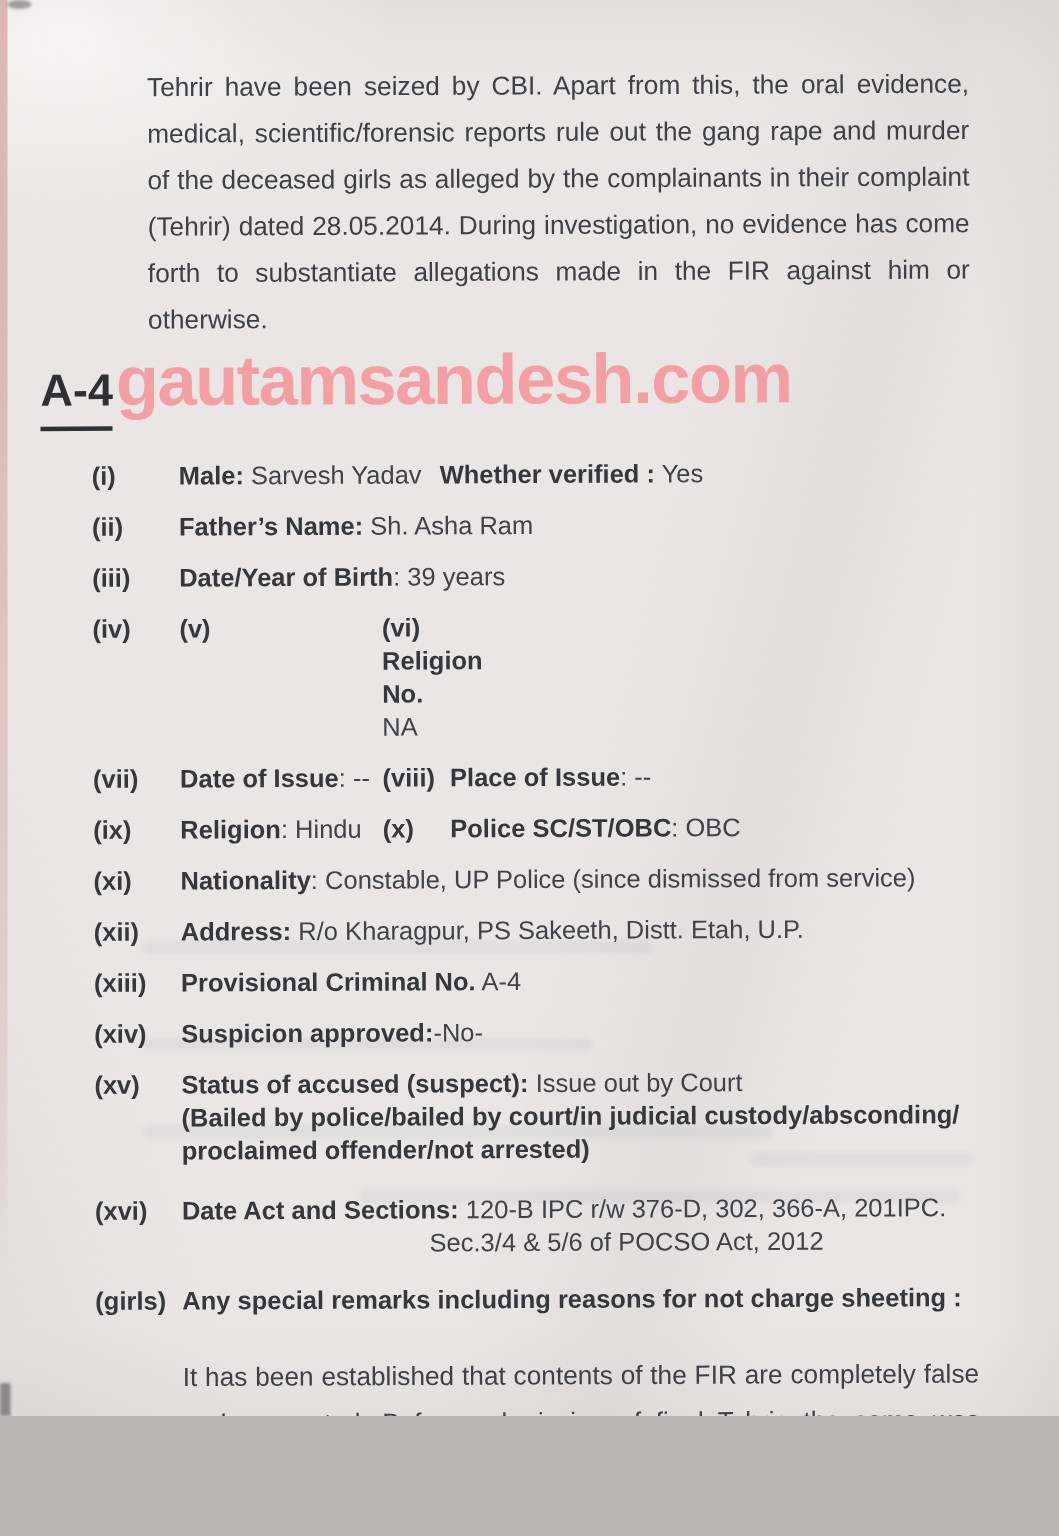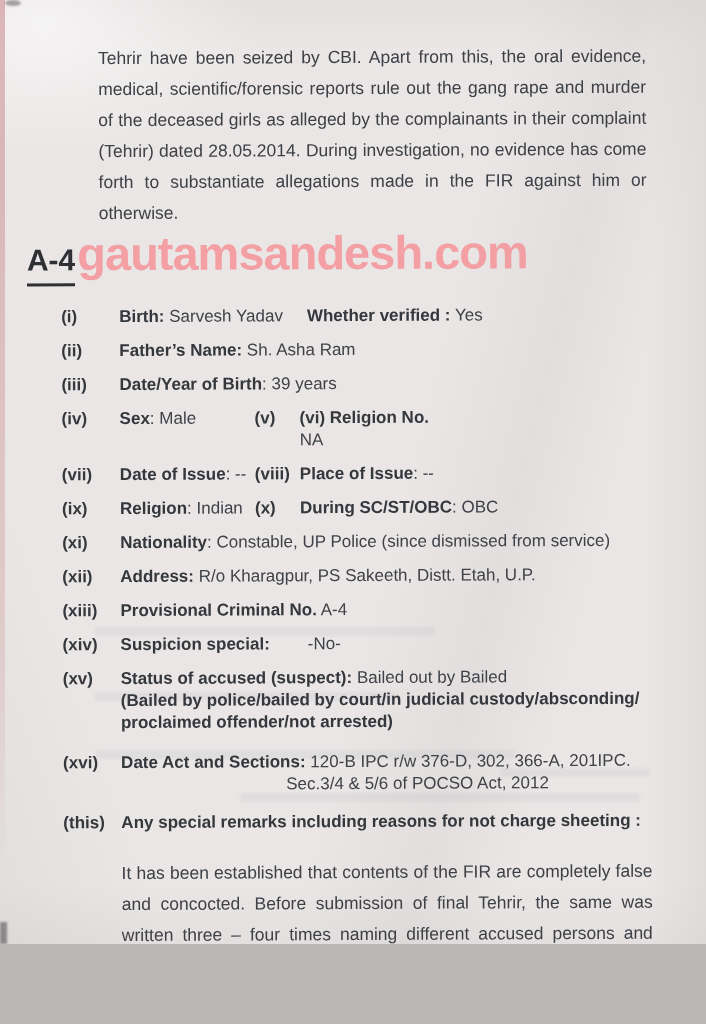--- a/index.html
+++ b/index.html
@@ -56,22 +56,22 @@
     color:#f49a9e;opacity:.92;margin-left:2px;
   }
 
   .fields{margin-top:20px;padding:0 40px 0 62px;font-size:17px;}
   .row{display:grid;grid-template-columns:58px 1fr;line-height:22px;margin-bottom:12px;}
   .row-multi{display:grid;grid-template-columns:58px 135px 45px 135px 1fr;line-height:22px;margin-bottom:12px;}
   .row-multi3{display:grid;grid-template-columns:58px 135px 45px 1fr;line-height:22px;margin-bottom:12px;}
   .num{font-weight:bold;color:#34373c;}
   b,.lbl{font-weight:bold;color:#34373c;}
   .val{color:#3f4248;}
-  .gap-left{margin-left:24px;}
-  .gap-wide{margin-left:38px;}
+  .gap-left{margin-left:12px;}
+  .gap-wide{}
   .subline{font-weight:bold;color:#34373c;}
   .indent165{padding-left:165px;}
   .mb18{margin-bottom:18px;}
   .mb16{margin-bottom:16px;}
 
   .remarks{
     margin:24px 55px 0 120px;
     font-size:17.5px;line-height:31px;
     text-align:justify;color:#3d4046;
   }
@@ -107,93 +107,92 @@
 
     <div class="heading-row">
         <span class="heading-label">A-4</span>
         <span class="watermark">gautamsandesh.com</span>
       </div>
 
     <div class="fields">
 
       <div class="row">
         <span class="num">(i)</span>
-        <span><b>Birth:</b><span class="val"> Sarvesh Yadav</span><b class="gap-left">Whether verified :</b><span class="val"> Yes</span></span>
+        <span><b>Male:</b><span class="val"> Sarvesh Yadav</span><b class="gap-left">Whether verified :</b><span class="val"> Yes</span></span>
       </div>
 
       <div class="row">
         <span class="num">(ii)</span>
         <span><b>Father’s Name:</b><span class="val"> Sh. Asha Ram</span></span>
       </div>
 
       <div class="row">
         <span class="num">(iii)</span>
         <span><b>Date/Year of Birth</b><span class="val">: 39 years</span></span>
       </div>
 
       <div class="row-multi">
         <span class="num">(iv)</span>
-        <span><b>Sex</b><span class="val">: Male</span></span>
         <span class="num">(v)</span>
         <span><b>(vi)</b> <b>Religion No.</b><span class="val"> NA</span></span>
       </div>
 
       <div class="row-multi3">
         <span class="num">(vii)</span>
         <span><b>Date of Issue</b><span class="val">: --</span></span>
         <span class="num">(viii)</span>
         <span><b>Place of Issue</b><span class="val">: --</span></span>
       </div>
 
       <div class="row-multi3">
         <span class="num">(ix)</span>
-        <span><b>Religion</b><span class="val">: Indian</span></span>
+        <span><b>Religion</b><span class="val">: Hindu</span></span>
         <span class="num">(x)</span>
-        <span><b>During SC/ST/OBC</b><span class="val">: OBC</span></span>
+        <span><b>Police SC/ST/OBC</b><span class="val">: OBC</span></span>
       </div>
 
       <div class="row">
         <span class="num">(xi)</span>
         <span><b>Nationality</b><span class="val">: Constable, UP Police (since dismissed from service)</span></span>
       </div>
 
       <div class="row">
         <span class="num">(xii)</span>
         <span><b>Address:</b><span class="val"> R/o Kharagpur, PS Sakeeth, Distt. Etah, U.P.</span></span>
       </div>
 
       <div class="row">
         <span class="num">(xiii)</span>
         <span><b>Provisional Criminal No.</b><span class="val"> A-4</span></span>
       </div>
 
       <div class="row">
         <span class="num">(xiv)</span>
-        <span><b>Suspicion special:</b><span class="val gap-wide">-No-</span></span>
+        <span><b>Suspicion approved:</b><span class="val gap-wide">-No-</span></span>
       </div>
 
       <div class="row mb18">
         <span class="num">(xv)</span>
         <span>
-          <span><b>Status of accused (suspect):</b><span class="val"> Bailed out by Bailed</span></span>
+          <span><b>Status of accused (suspect):</b><span class="val"> Issue out by Court</span></span>
           <span class="subline" style="display:block;">(Bailed by police/bailed by court/in judicial custody/absconding/</span>
           <span class="subline" style="display:block;">proclaimed offender/not arrested)</span>
         </span>
       </div>
 
       <div class="row mb16">
         <span class="num">(xvi)</span>
         <span>
           <span><b>Date Act and Sections:</b><span class="val"> 120-B IPC r/w 376-D, 302, 366-A, 201IPC.</span></span>
           <span class="val indent165" style="display:block;">Sec.3/4 &amp; 5/6 of POCSO Act, 2012</span>
         </span>
       </div>
 
       <div class="row" style="margin-bottom:0;">
-        <span class="num">(this)</span>
+        <span class="num">(girls)</span>
         <span><b>Any special remarks including reasons for not charge sheeting :</b></span>
       </div>
 
     </div>
 
     <p class="remarks">It has been established that contents of the FIR are completely false and concocted. Before submission of final Tehrir, the same was written three – four times naming different accused persons and different sequence of events. During investigation, two such Tehrir have been seized by CBI. Apart from this, the oral evidence, medical,</p>
 
   </div>
 
   <div class="page-number">5</div>

